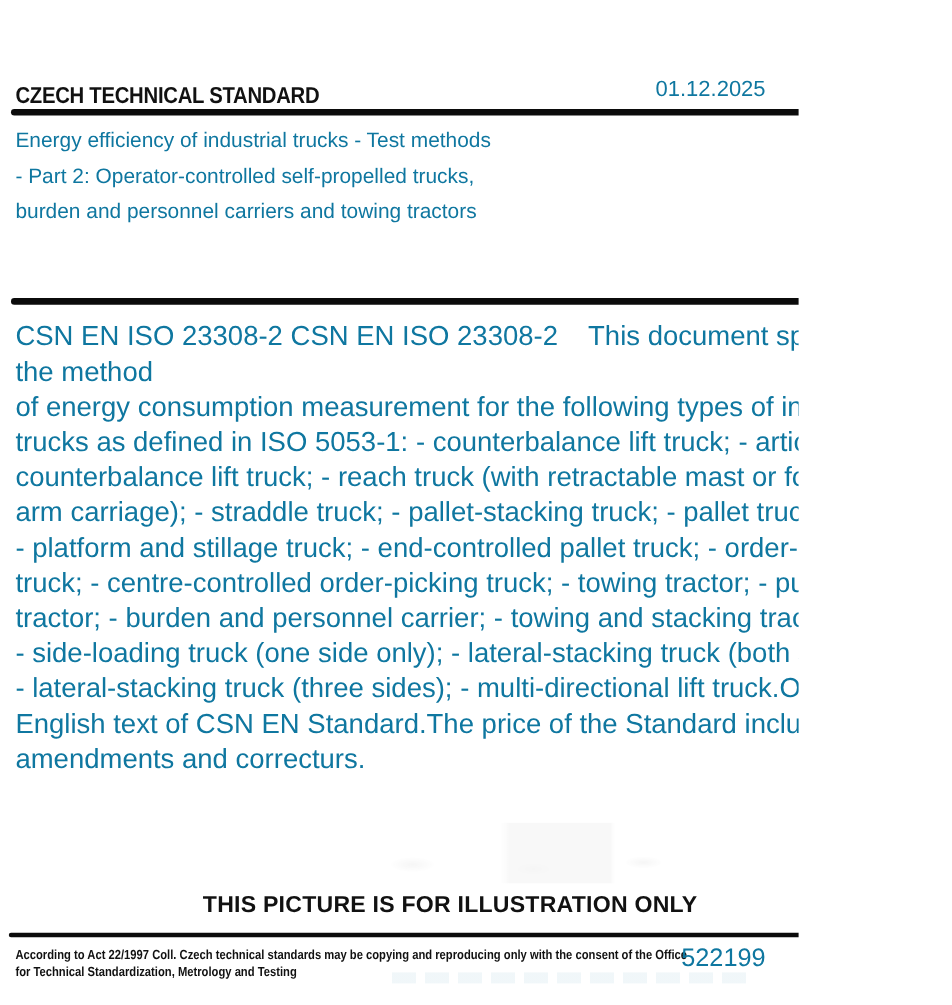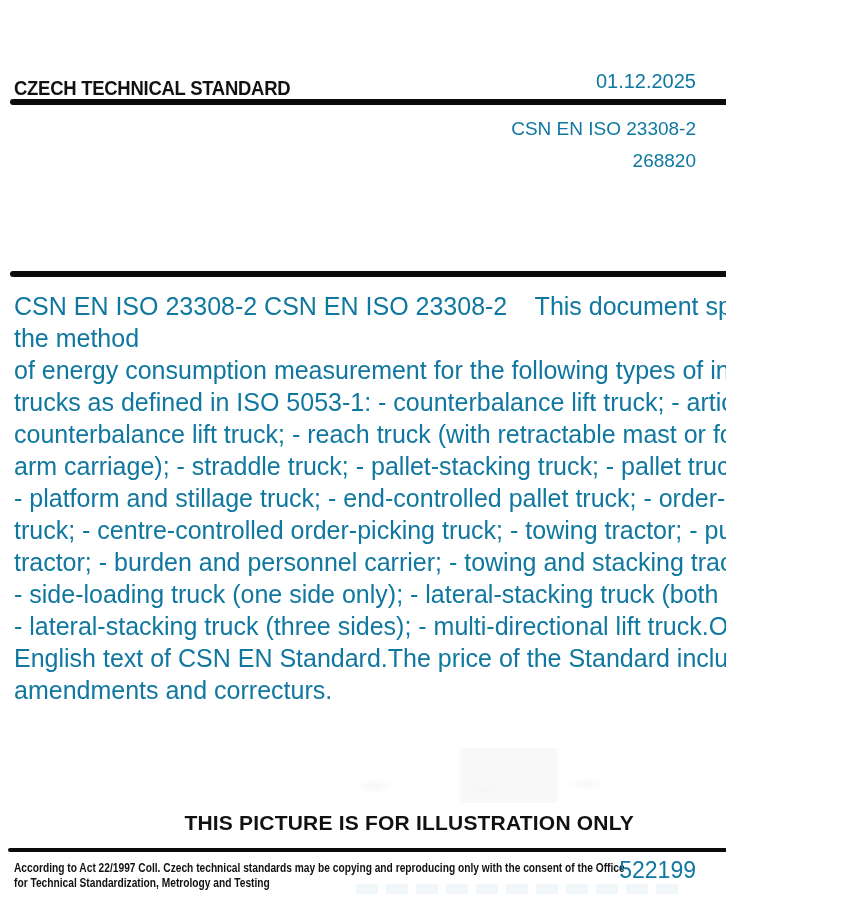--- a/index.html
+++ b/index.html
@@ -101,23 +101,24 @@
 <body>
 
 <div class="page">
 
   <div class="header-title">CZECH TECHNICAL STANDARD</div>
 
   <div class="header-date">01.12.2025</div>
 
   <div class="rule rule-1"></div>
 
+  <div class="std-title">Energy efficiency of industrial trucks - Test methods
+- Part 2: Operator-controlled self-propelled trucks,
+burden and personnel carriers and towing tractors</div>
 
-  <div class="std-ref">CSN EN ISO 23308-2
-268820</div>
 
   <div class="rule rule-2"></div>
 
   <div class="abstract">CSN EN ISO 23308-2 CSN EN ISO 23308-2    This document specifies the method
 of energy consumption measurement for the following types of industrial
 trucks as defined in ISO 5053-1: - counterbalance lift truck; - articulated
 counterbalance lift truck; - reach truck (with retractable mast or fork
 arm carriage); - straddle truck; - pallet-stacking truck; - pallet truck;
 - platform and stillage truck; - end-controlled pallet truck; - order-picking
 truck; - centre-controlled order-picking truck; - towing tractor; - pushing

